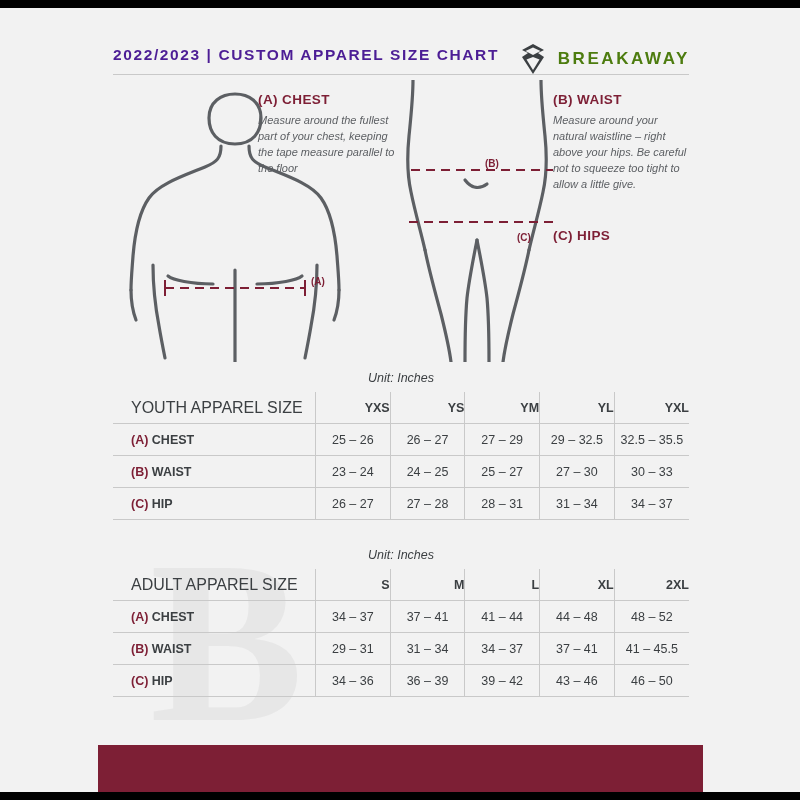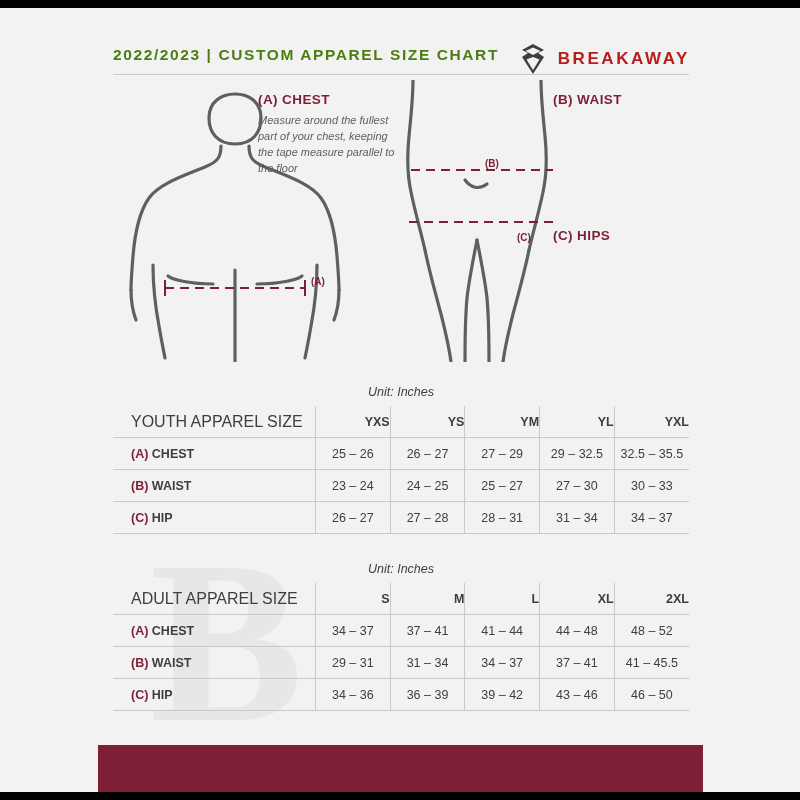--- a/index.html
+++ b/index.html
@@ -50,40 +50,40 @@
     width: 800px;
     height: 46px;
   }
   .header-title {
     position: absolute;
     left: 113px;
     top: 24px;
     font-size: 15.5px;
     font-weight: bold;
     letter-spacing: 1.6px;
-    color: #4d7c0f;
+    color: #4c1d95;
   }
   .brand {
     position: absolute;
     right: 110px;
     top: 22px;
     display: flex;
     align-items: center;
     gap: 12px;
   }
   .brand-mark {
     width: 26px;
     height: 30px;
     display: block;
   }
   .brand-name {
     font-size: 17px;
     font-weight: bold;
     letter-spacing: 2.6px;
-    color: #b91c1c;
+    color: #4d7c0f;
   }
   .hr-top {
     position: absolute;
     left: 113px;
     top: 66px;
     width: 576px;
     height: 1px;
     background: #c9c9c9;
   }
   
@@ -136,21 +136,21 @@
     font-size: 14.5px;
     font-weight: bold;
     color: #3b3f42;
     letter-spacing: 0.2px;
   }
   .sec-unit {
     text-align: center;
     font-size: 12.5px;
     font-style: italic;
     color: #3b3f42;
-    margin-top: 14px;
+    margin-top: 0;
     margin-bottom: 7px;
   }
   table {
     border-collapse: collapse;
     width: 576px;
     table-layout: fixed;
   }
   table td, table th {
     border: 1px solid #c9c9c9;
     height: 31px;
@@ -258,20 +258,21 @@
       <span class="label-tag" style="left:198px; top:196px;">(A)</span>
       <span class="label-tag" style="left:372px; top:78px;">(B)</span>
       <span class="label-tag" style="left:404px; top:152px;">(C)</span>
 
       <div class="note note-a">
         <div class="note-title">(A) CHEST</div>
         <div class="note-body">Measure around the fullest part of your chest, keeping the tape measure parallel to the floor</div>
       </div>
       <div class="note note-b">
         <div class="note-title">(B) WAIST</div>
+        <div class="note-body">Measure around your natural waistline – right above your hips. Be careful not to squeeze too tight to allow a little give.</div>
       </div>
       <div class="note note-c">
         <div class="note-title">(C) HIPS</div>
       </div>
     </div>
 
     <div class="section" style="top:363px;">
       <div class="sec-unit">Unit: Inches</div>
       <table>
         <thead>

